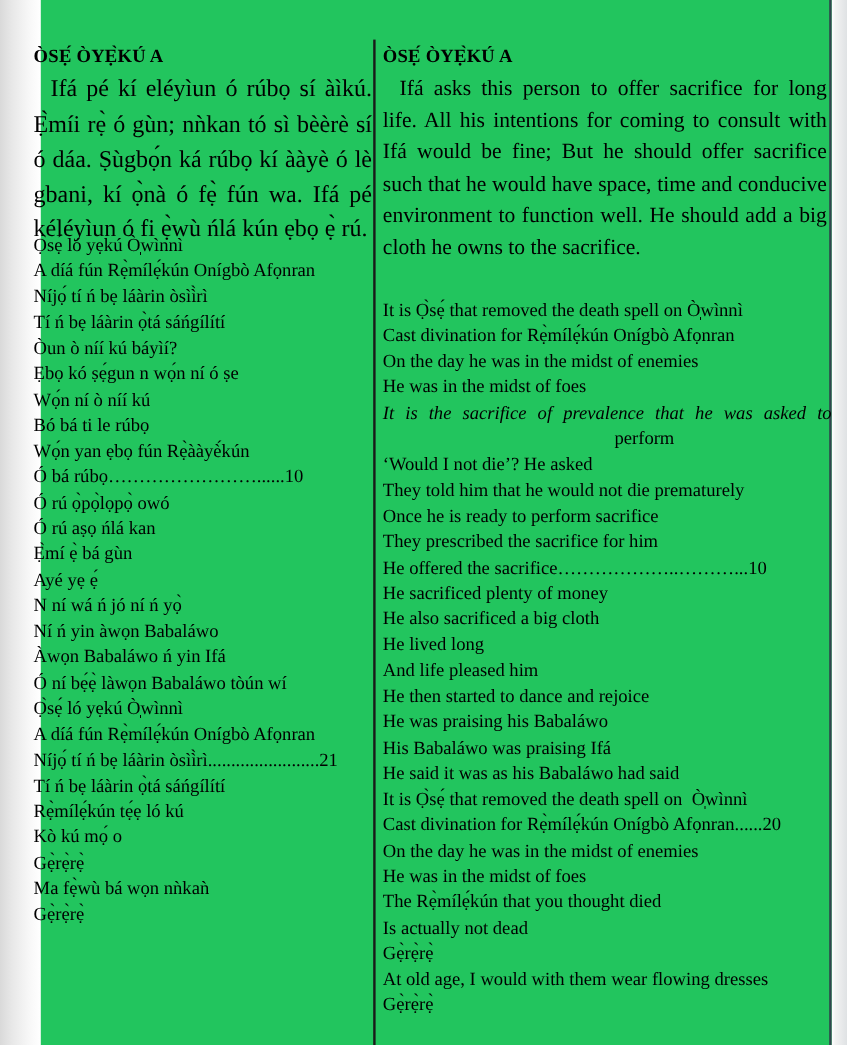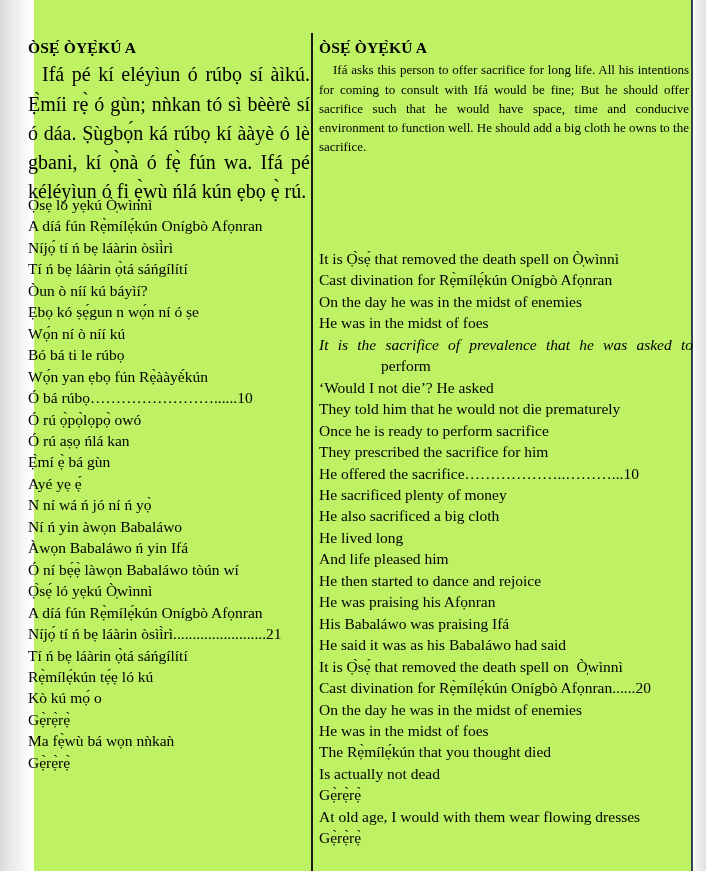--- a/index.html
+++ b/index.html
@@ -13,21 +13,21 @@
     font-family: "Liberation Serif", "DejaVu Serif", serif;
     color: #000000;
     overflow: hidden;
     position: relative;
   }
 
   
   #page {
     position: absolute;
     inset: 0;
-    background: #bef264;
+    background: #22c55e;
   }
   .edge-shadow-left {
     position: absolute;
     left: 0; top: 0;
     width: 34px; height: 871px;
     background: linear-gradient(to right, #d9d9d9 0%, #e8e8e8 30%, #f7f7f7 70%, #ffffff 100%);
     pointer-events: none;
   }
   .edge-shadow-right {
     position: absolute;
@@ -73,36 +73,37 @@
 
   .prose {
     font-size: 20px;
     line-height: 1.46;
     margin: 0;
     text-align: justify;
     text-indent: 14px;
     hyphens: none;
   }
   .col-right .prose {
-    font-size: 13px;
+    font-size: 18px;
     line-height: 1.47;
   }
 
   .verse {
     margin: 0;
     padding: 0;
     list-style: none;
   }
   .verse li {
     font-size: 15.5px;
     line-height: 1.385;
     white-space: pre-wrap;
   }
   .verse li.indent {
     padding-left: 62px;
+    text-align: center;
   }
 
   .verse-block-left { position: absolute; left: 28px; top: 194px; width: 290px; }
   .verse-block-right { position: absolute; left: 319px; top: 220px; width: 374px; margin-top: 28px; }
 
   .wrapline {
     display: block;
     text-align: justify;
     text-align-last: left;
   }
@@ -170,21 +171,21 @@
         <li>‘Would I not die’? He asked</li>
         <li>They told him that he would not die prematurely</li>
         <li>Once he is ready to perform sacrifice</li>
         <li>They prescribed the sacrifice for him</li>
         <li>He offered the sacrifice………………..………...10</li>
         <li>He sacrificed plenty of money</li>
         <li>He also sacrificed a big cloth</li>
         <li>He lived long</li>
         <li>And life pleased him</li>
         <li>He then started to dance and rejoice</li>
-        <li>He was praising his Afọnran</li>
+        <li>He was praising his Babaláwo</li>
         <li>His Babaláwo was praising Ifá</li>
         <li>He said it was as his Babaláwo had said</li>
         <li>It is Ọ̀sẹ́ that removed the death spell on  Ò̩wìnnì</li>
         <li>Cast divination for Rẹ̀mílẹ́kún Onígbò Afọnran......20</li>
         <li>On the day he was in the midst of enemies</li>
         <li>He was in the midst of foes</li>
         <li>The Rẹ̀mílẹ́kún that you thought died</li>
         <li>Is actually not dead</li>
         <li>Gẹ̀rẹ̀rẹ̀</li>
         <li>At old age, I would with them wear flowing dresses</li>

